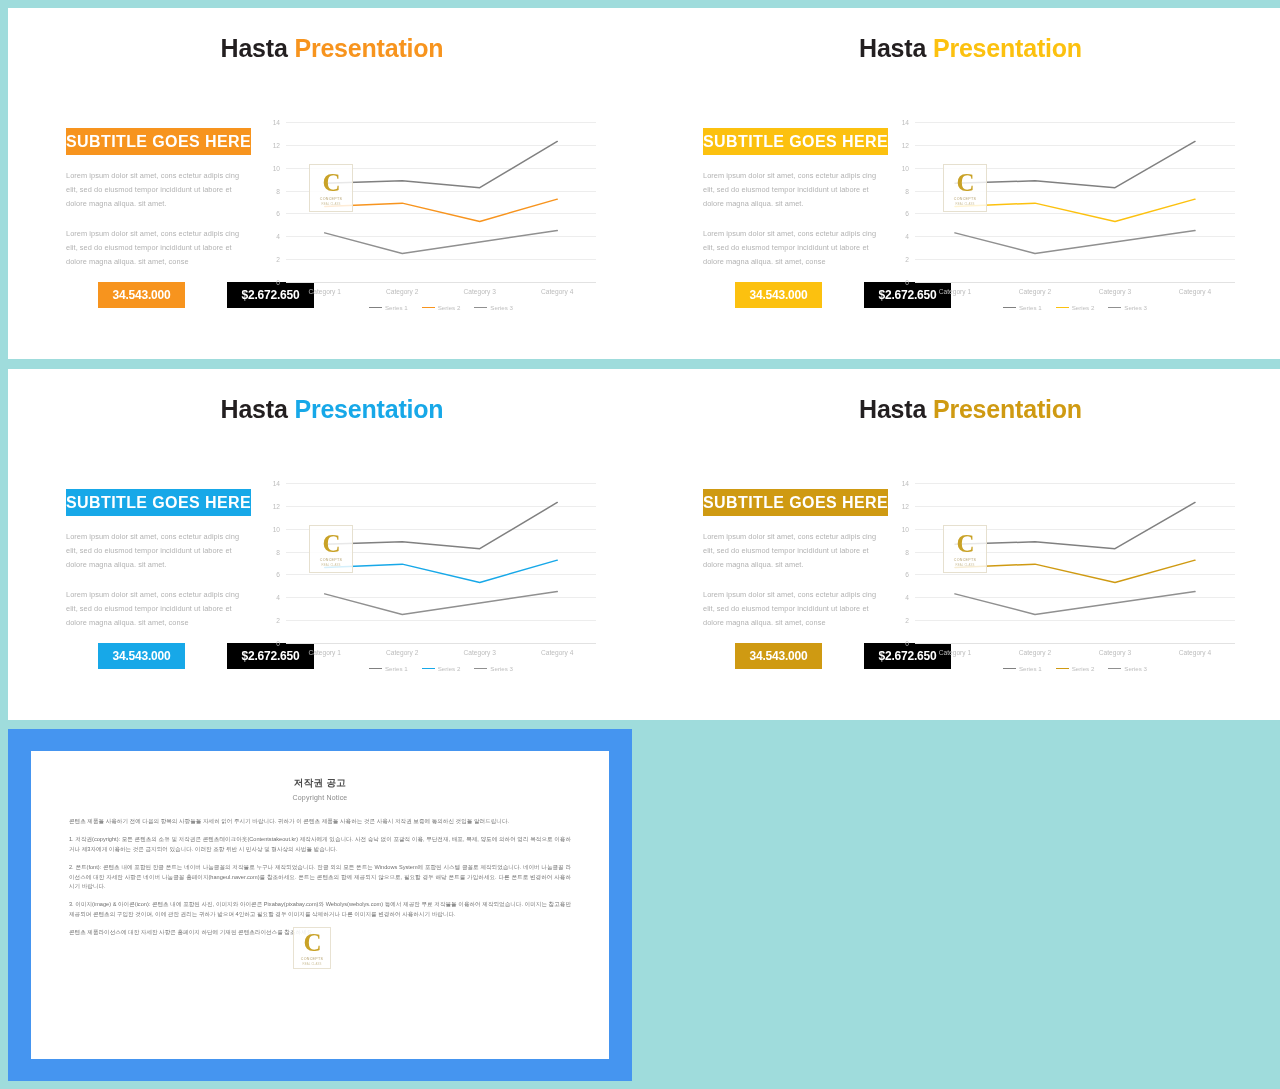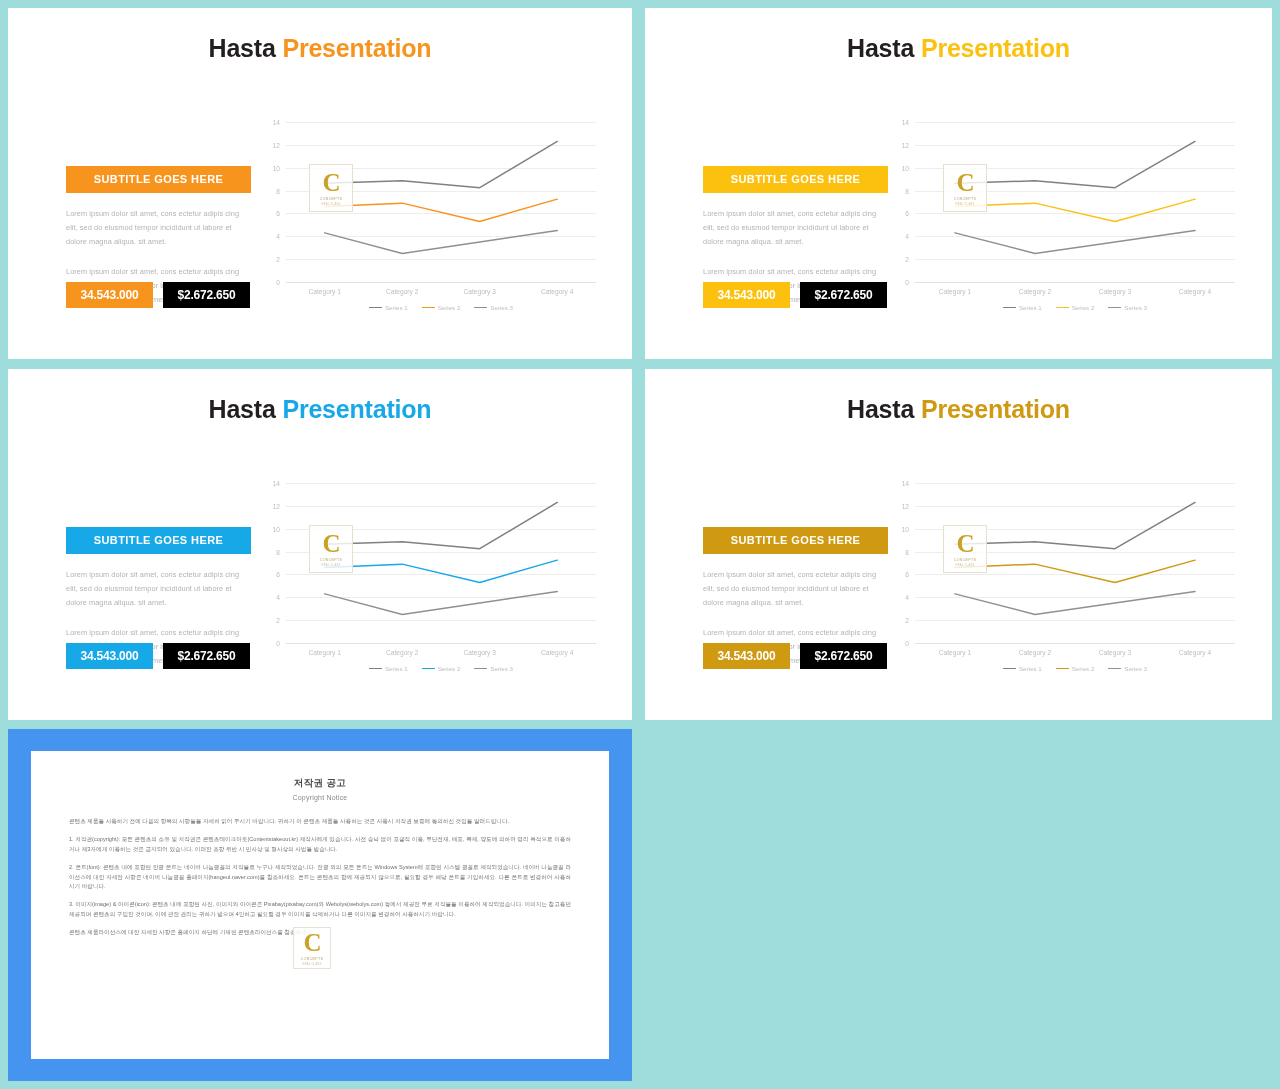--- a/index.html
+++ b/index.html
@@ -6,51 +6,51 @@
   body{
     width:1280px;height:1089px;
     background:#9fdcdc;
     font-family:"Liberation Sans", sans-serif;
     overflow:hidden;
   }
   .canvas{position:relative;width:1280px;height:1089px;background:#9fdcdc;}
 
   
   .slide{
-    position:absolute;background:#ffffff;overflow:hidden;
+    position:absolute;background:#ffffff;overflow:hidden;padding-left:24px;
   }
   #slide-1{left:8px;  top:8px;  width:624px;height:351px;}
   #slide-2{left:645px;top:8px;  width:627px;height:351px;}
   #slide-3{left:8px;  top:369px;width:624px;height:351px;}
   #slide-4{left:645px;top:369px;width:627px;height:351px;}
 
   
   .slide-title{
     position:absolute;top:26px;left:0;width:100%;
     text-align:center;font-size:25px;font-weight:bold;letter-spacing:-.2px;
     white-space:nowrap;
   }
   .t-dark{color:#231f20;}
   .t-accent{}
 
   
   .left-col{position:absolute;left:58px;top:120px;width:185px;}
   .subtitle-bar{
     height:27px;line-height:27px;text-align:center;
-    color:#ffffff;font-size:11px;font-weight:bold;letter-spacing:.4px;margin-top:38px;
+    color:#ffffff;font-size:16px;font-weight:bold;letter-spacing:.4px;
   }
   .body-par{
     color:#b3b3b3;font-size:7.4px;line-height:14.2px;
     margin-top:14px;letter-spacing:.05px;
   }
   .body-par.second{margin-top:15px;}
   .stats{position:absolute;left:58px;top:274px;display:flex;gap:10px;}
   .stat{
     width:87px;height:26px;line-height:26px;text-align:center;
-    color:#ffffff;font-size:12px;font-weight:bold;letter-spacing:-.2px;
+    color:#ffffff;font-size:12px;font-weight:bold;letter-spacing:-.2px;margin-left:32px;
   }
   .stat.grey{background:#000000;}
 
   
   .chart-wrap{position:absolute;}
   #slide-1 .chart-wrap,#slide-3 .chart-wrap{left:258px;top:114px;width:330px;height:202px;}
   #slide-2 .chart-wrap,#slide-4 .chart-wrap{left:250px;top:114px;width:340px;height:202px;}
   .plot{position:absolute;left:0;top:0;width:100%;height:160px;}
   .ylab{
     position:absolute;left:0;width:14px;text-align:right;

